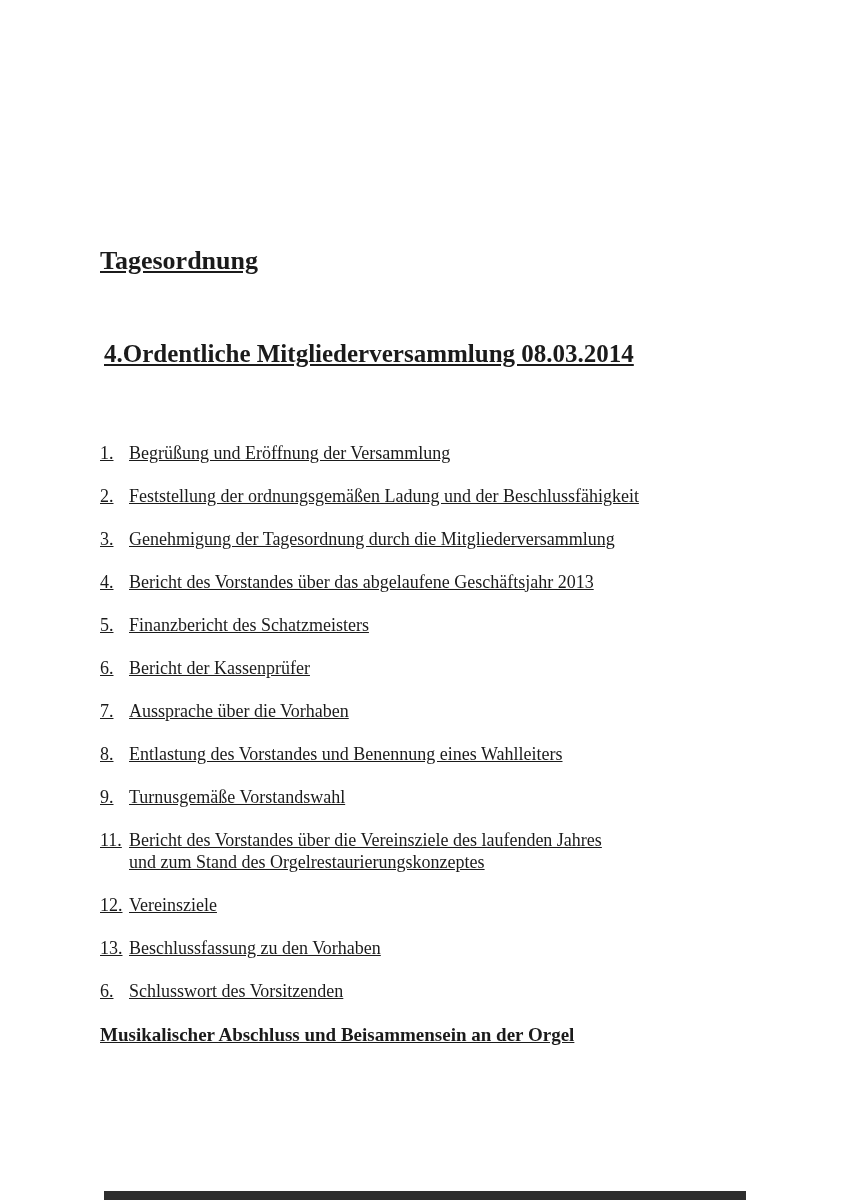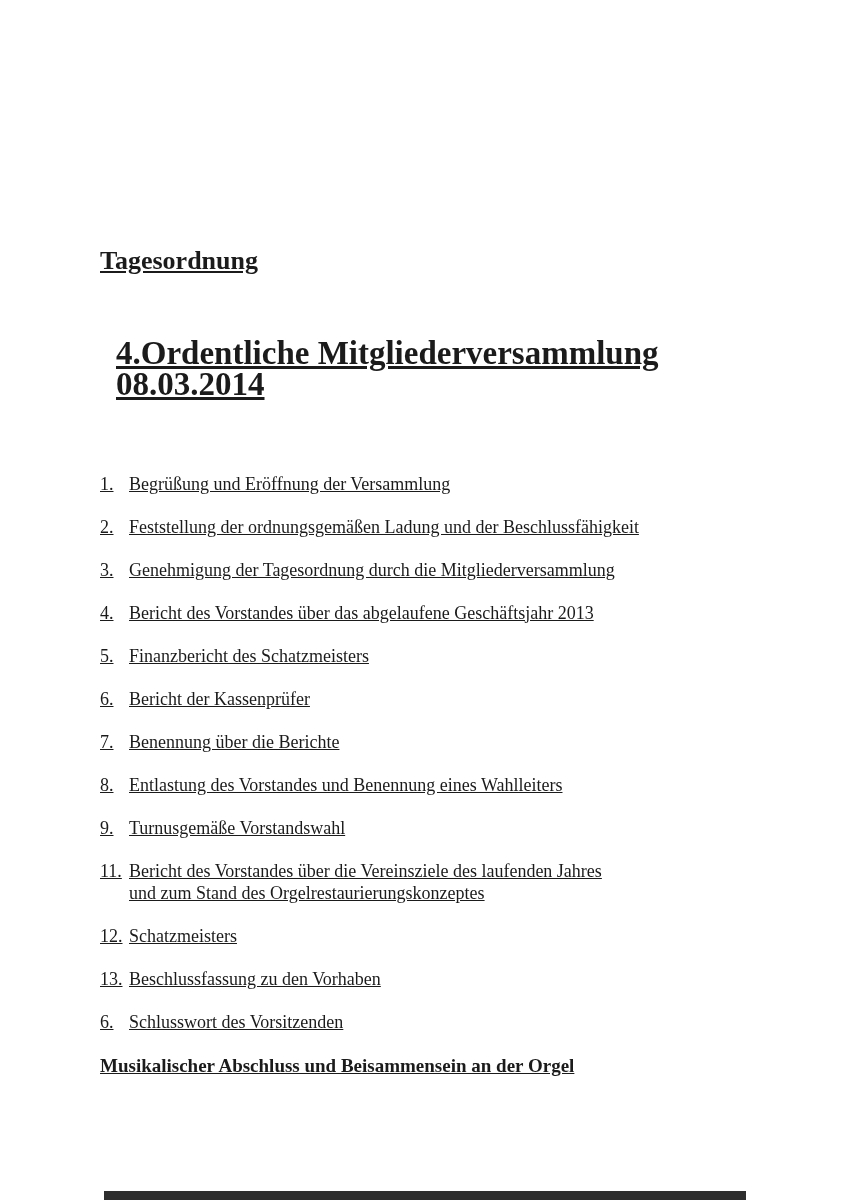--- a/index.html
+++ b/index.html
@@ -19,23 +19,23 @@
     padding: 247px 60px 0 100px;
     text-decoration: underline;
   }
   .doc-title {
     font-size: 26px;
     font-weight: bold;
     margin: 0;
     line-height: 1.1;
   }
   .meeting-heading {
-    font-size: 33px;
+    font-size: 25px;
     font-weight: bold;
-    margin: 62px 0 0 16px;
+    margin: 62px 0 0 4px;
     line-height: 31px;
   }
   .agenda {
     margin-top: 73px;
   }
   .agenda-item {
     display: flex;
     font-size: 18px;
     line-height: 22px;
     margin-bottom: 21px;
@@ -91,37 +91,37 @@
     <div class="agenda-item">
         <span class="num">5.</span>
         <span class="txt">Finanzbericht des Schatzmeisters</span>
       </div>
     <div class="agenda-item">
         <span class="num">6.</span>
         <span class="txt">Bericht der Kassenprüfer</span>
       </div>
     <div class="agenda-item">
         <span class="num">7.</span>
-        <span class="txt">Benennung über die Berichte</span>
+        <span class="txt">Aussprache über die Vorhaben</span>
       </div>
     <div class="agenda-item">
         <span class="num">8.</span>
         <span class="txt">Entlastung des Vorstandes und Benennung eines Wahlleiters</span>
       </div>
     <div class="agenda-item">
         <span class="num">9.</span>
         <span class="txt">Turnusgemäße Vorstandswahl</span>
       </div>
     <div class="agenda-item">
         <span class="num">11.</span>
         <span class="txt"><span>Bericht des Vorstandes über die Vereinsziele des laufenden Jahres</span><br><span>und zum Stand des Orgelrestaurierungskonzeptes</span></span>
       </div>
     <div class="agenda-item">
         <span class="num">12.</span>
-        <span class="txt">Schatzmeisters</span>
+        <span class="txt">Vereinsziele</span>
       </div>
     <div class="agenda-item">
         <span class="num">13.</span>
         <span class="txt">Beschlussfassung zu den Vorhaben</span>
       </div>
     <div class="agenda-item">
         <span class="num">6.</span>
         <span class="txt">Schlusswort des Vorsitzenden</span>
       </div>
   </div>

